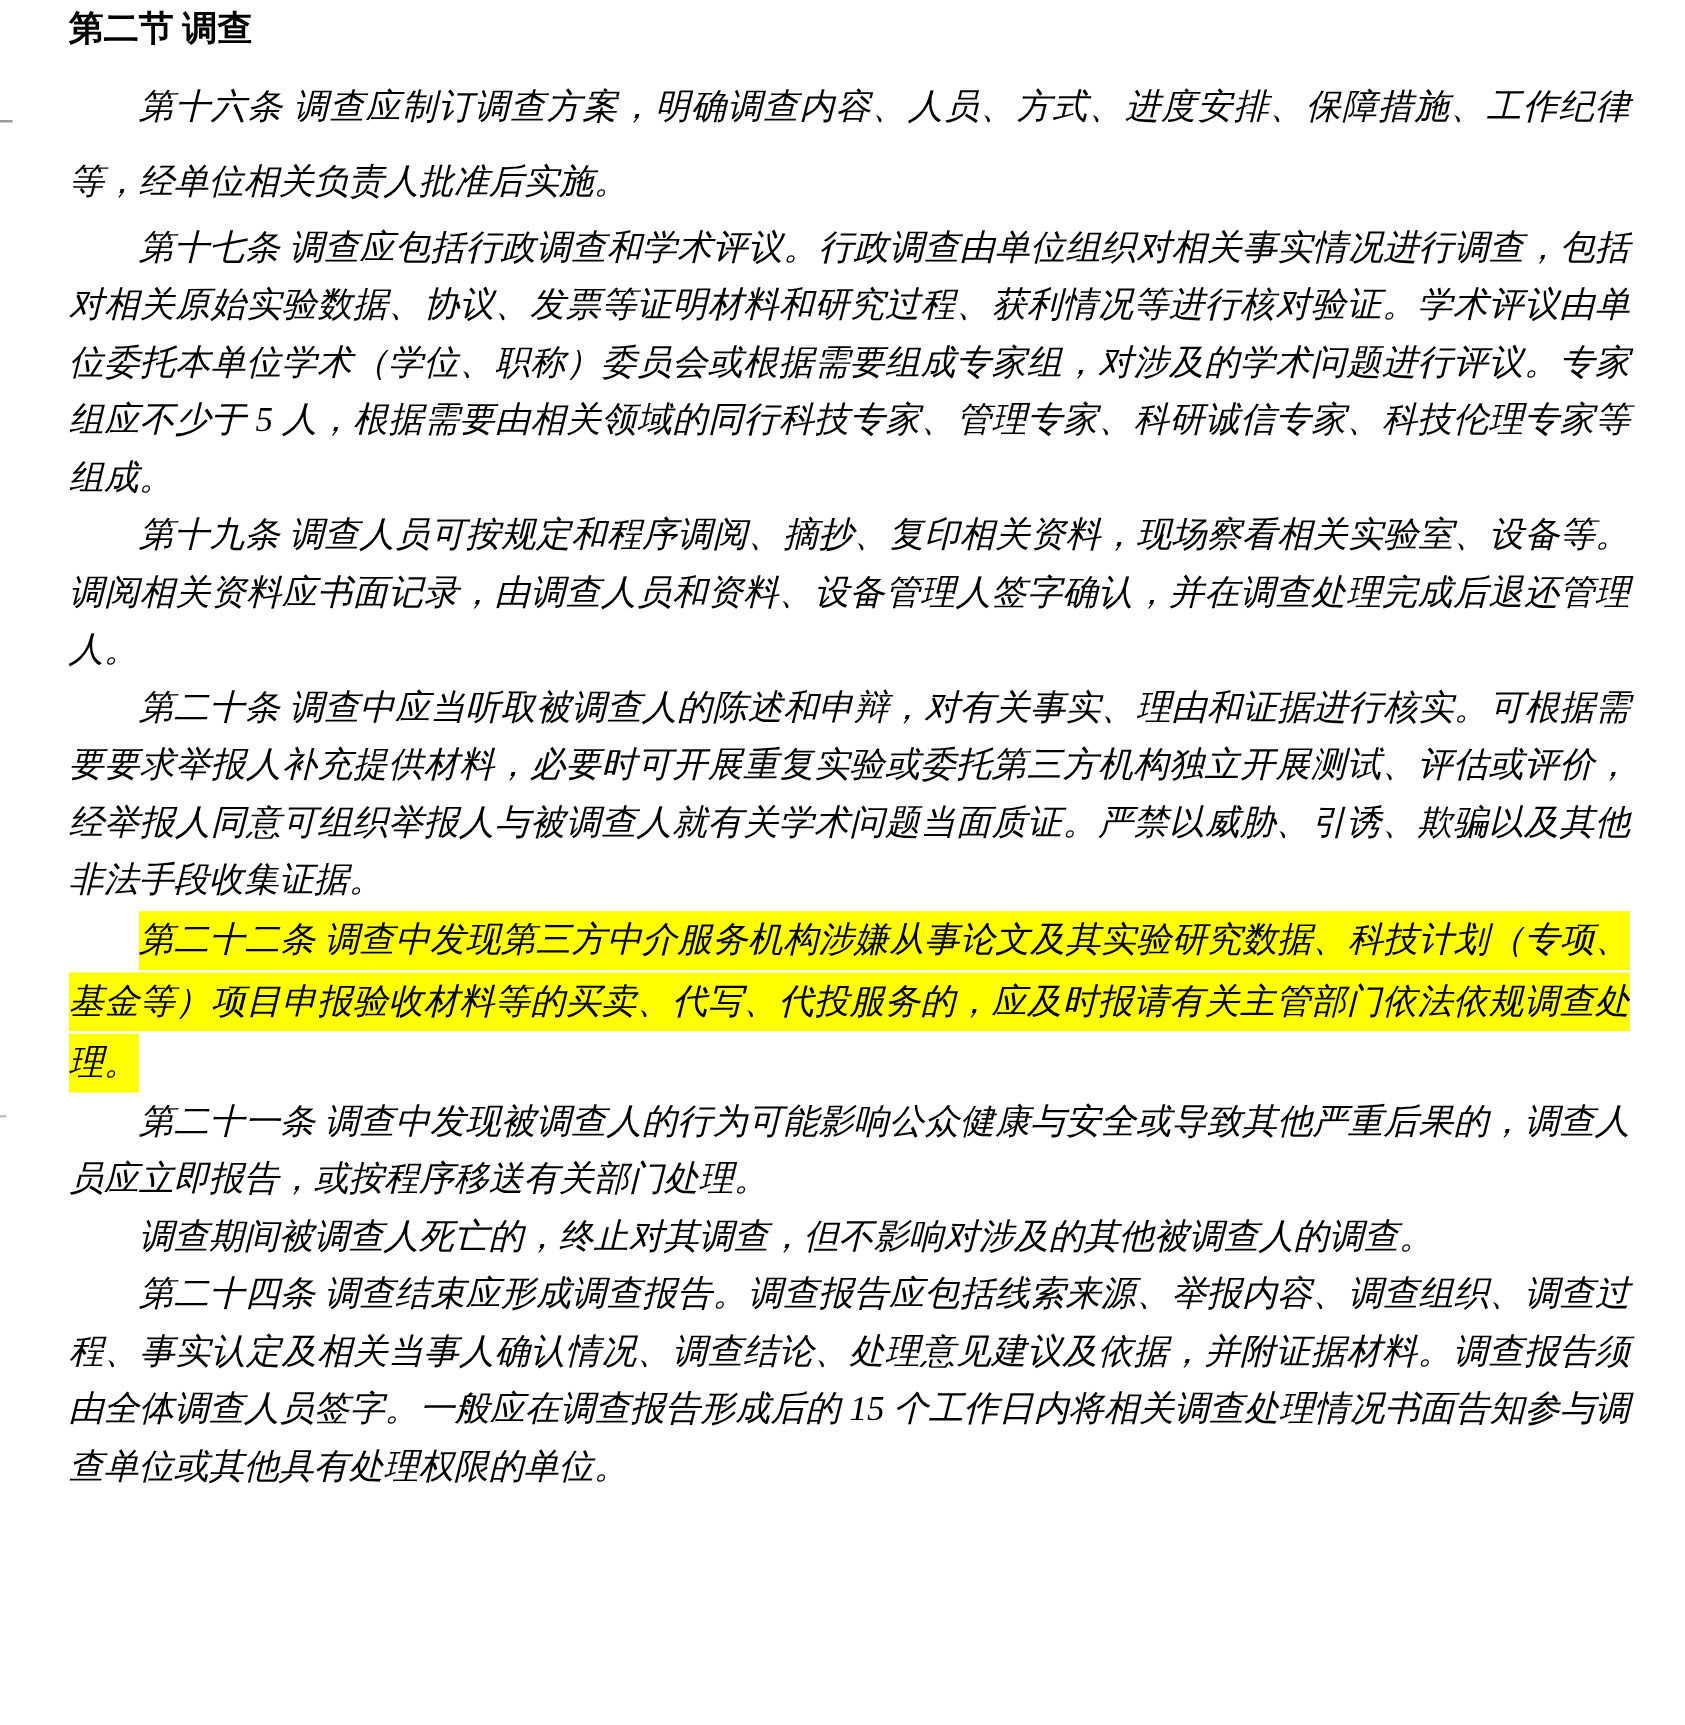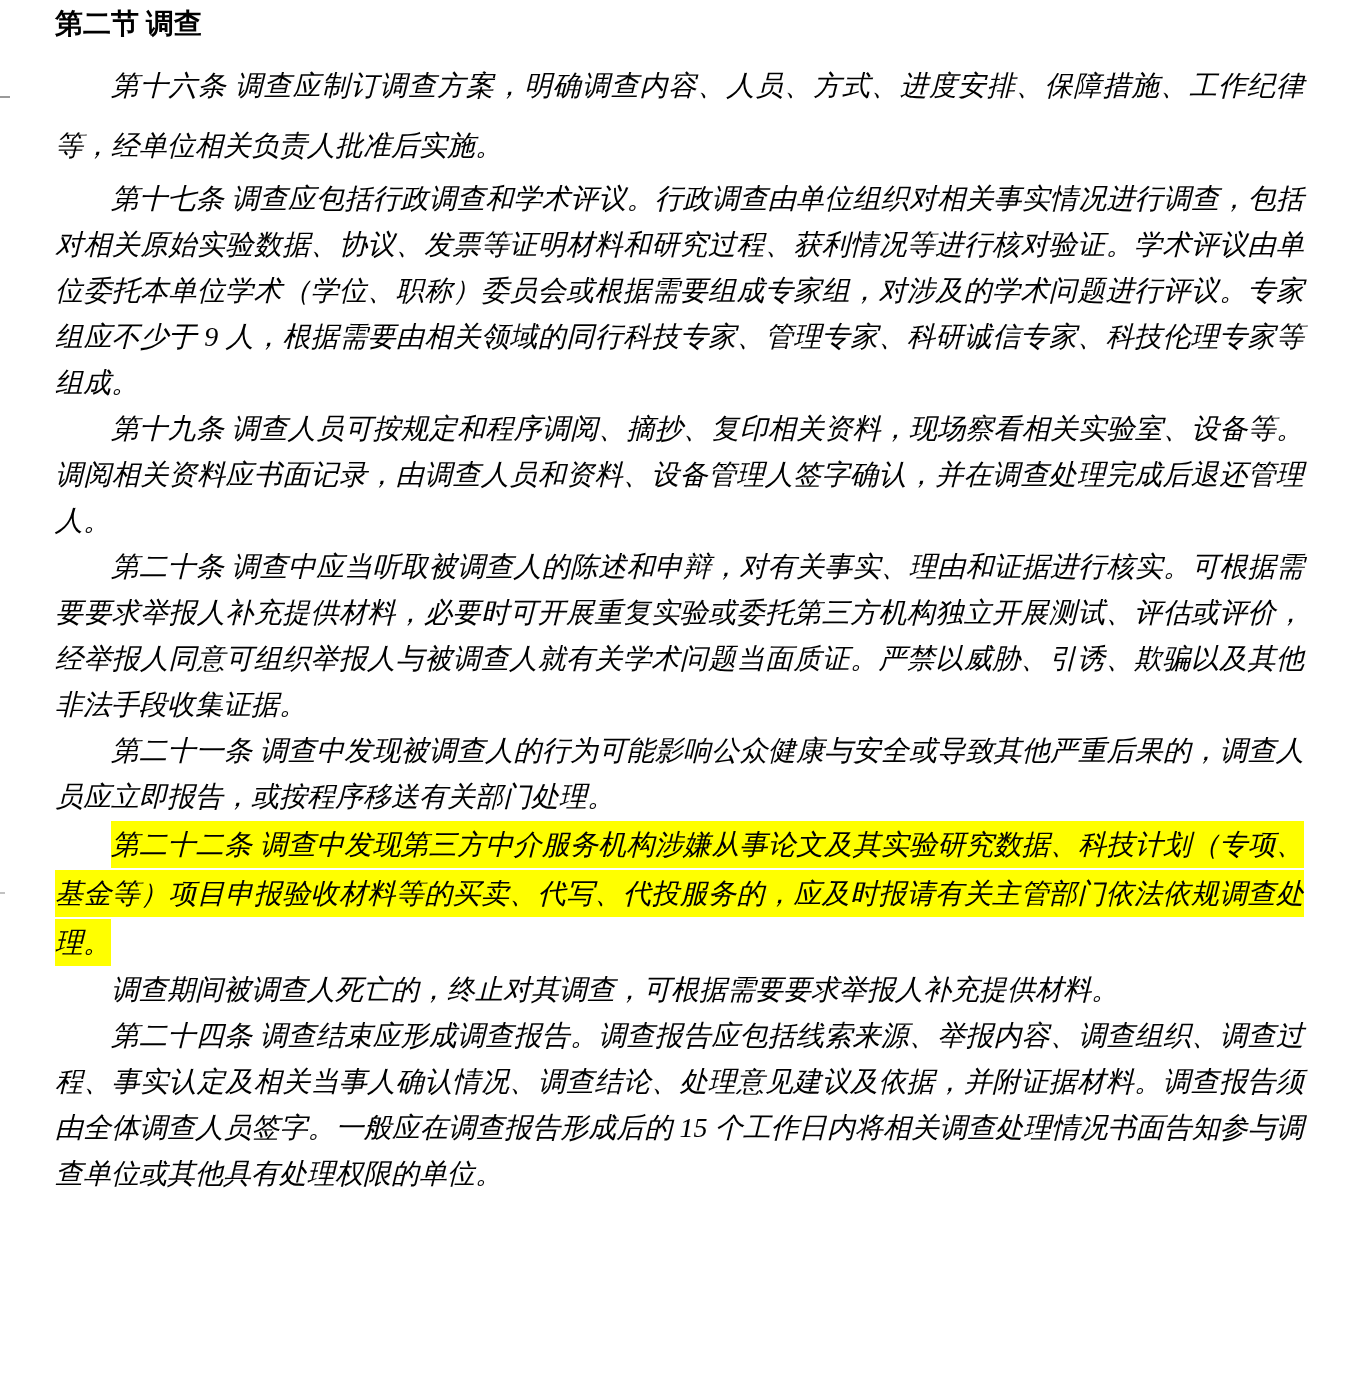--- a/index.html
+++ b/index.html
@@ -60,29 +60,29 @@
 
 <div class="page">
 
   <div class="tick tick-1"></div>
   <div class="tick tick-2"></div>
 
   <h1 class="doc-title">第二节 调查</h1>
 
   <p class="para para-loose"><span>第十六条 调查应制订调查方案，明确调查内容、人员、方式、进度安排、保障措施、工作纪律等，经单位相关负责人批准后实施。</span></p>
 
-  <p class="para"><span>第十七条 调查应包括行政调查和学术评议。行政调查由单位组织对相关事实情况进行调查，包括对相关原始实验数据、协议、发票等证明材料和研究过程、获利情况等进行核对验证。学术评议由单位委托本单位学术（学位、职称）委员会或根据需要组成专家组，对涉及的学术问题进行评议。专家组应不少于 9 人，根据需要由相关领域的同行科技专家、管理专家、科研诚信专家、科技伦理专家等组成。</span></p>
+  <p class="para"><span>第十七条 调查应包括行政调查和学术评议。行政调查由单位组织对相关事实情况进行调查，包括对相关原始实验数据、协议、发票等证明材料和研究过程、获利情况等进行核对验证。学术评议由单位委托本单位学术（学位、职称）委员会或根据需要组成专家组，对涉及的学术问题进行评议。专家组应不少于 5 人，根据需要由相关领域的同行科技专家、管理专家、科研诚信专家、科技伦理专家等组成。</span></p>
 
 
   <p class="para"><span>第十九条 调查人员可按规定和程序调阅、摘抄、复印相关资料，现场察看相关实验室、设备等。调阅相关资料应书面记录，由调查人员和资料、设备管理人签字确认，并在调查处理完成后退还管理人。</span></p>
 
   <p class="para"><span>第二十条 调查中应当听取被调查人的陈述和申辩，对有关事实、理由和证据进行核实。可根据需要要求举报人补充提供材料，必要时可开展重复实验或委托第三方机构独立开展测试、评估或评价，经举报人同意可组织举报人与被调查人就有关学术问题当面质证。严禁以威胁、引诱、欺骗以及其他非法手段收集证据。</span></p>
 
+  <p class="para para-hl-block"><span class="hl">第二十二条 调查中发现第三方中介服务机构涉嫌从事论文及其实验研究数据、科技计划（专项、基金等）项目申报验收材料等的买卖、代写、代投服务的，应及时报请有关主管部门依法依规调查处理。</span></p>
+
   <p class="para"><span>第二十一条 调查中发现被调查人的行为可能影响公众健康与安全或导致其他严重后果的，调查人员应立即报告，或按程序移送有关部门处理。</span></p>
 
-  <p class="para para-hl-block"><span class="hl">第二十二条 调查中发现第三方中介服务机构涉嫌从事论文及其实验研究数据、科技计划（专项、基金等）项目申报验收材料等的买卖、代写、代投服务的，应及时报请有关主管部门依法依规调查处理。</span></p>
 
-
-  <p class="para"><span>调查期间被调查人死亡的，终止对其调查，可根据需要要求举报人补充提供材料。</span></p>
+  <p class="para"><span>调查期间被调查人死亡的，终止对其调查，但不影响对涉及的其他被调查人的调查。</span></p>
 
   <p class="para"><span>第二十四条 调查结束应形成调查报告。调查报告应包括线索来源、举报内容、调查组织、调查过程、事实认定及相关当事人确认情况、调查结论、处理意见建议及依据，并附证据材料。调查报告须由全体调查人员签字。一般应在调查报告形成后的 15 个工作日内将相关调查处理情况书面告知参与调查单位或其他具有处理权限的单位。</span></p>
 
 </div>
 
 </body></html>

